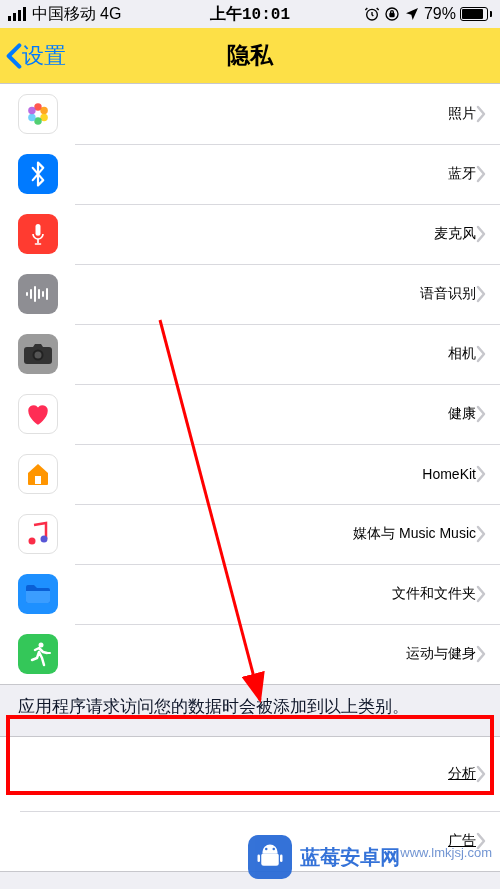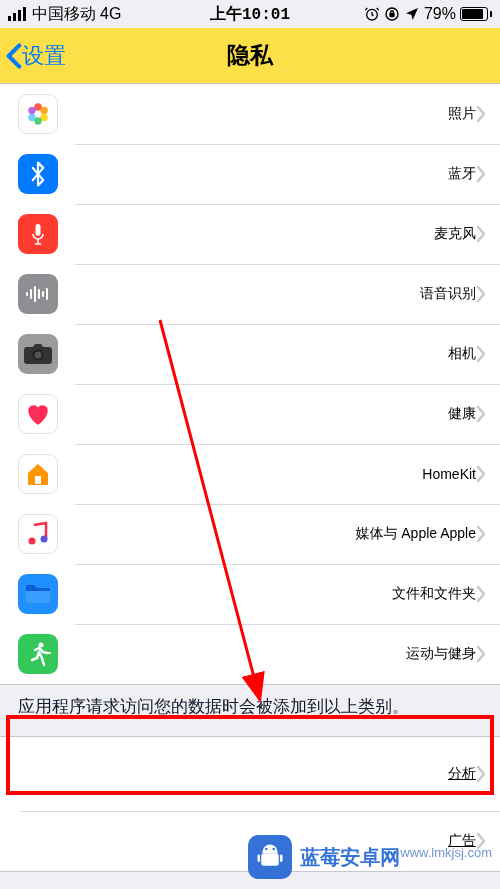--- a/index.html
+++ b/index.html
@@ -232,21 +232,21 @@
     </div>
 
     <div class="row">
       <div class="icon ic-music">
         <svg width="24" height="26" viewBox="0 0 24 26">
             <path d="M8 4l12-2v16" fill="none" stroke="#fa2d48" stroke-width="2.5"></path>
             <circle cx="6" cy="20" r="3.5" fill="#fa2d48"></circle>
             <circle cx="18" cy="18" r="3.5" fill="#5856d6"></circle>
           </svg>
       </div>
-      <div class="row-label">媒体与 Apple Apple</div>
+      <div class="row-label">媒体与 Music Music</div>
       <div class="chevron">
           <svg viewBox="0 0 10 18" fill="none" stroke="#c7c7cc" stroke-width="2.5" stroke-linecap="round" stroke-linejoin="round">
             <polyline points="2,2 8,9 2,16"></polyline>
           </svg>
         </div>
     </div>
 
     <div class="row">
       <div class="icon ic-files">
         <svg width="28" height="22" viewBox="0 0 28 22" fill="#fff">

